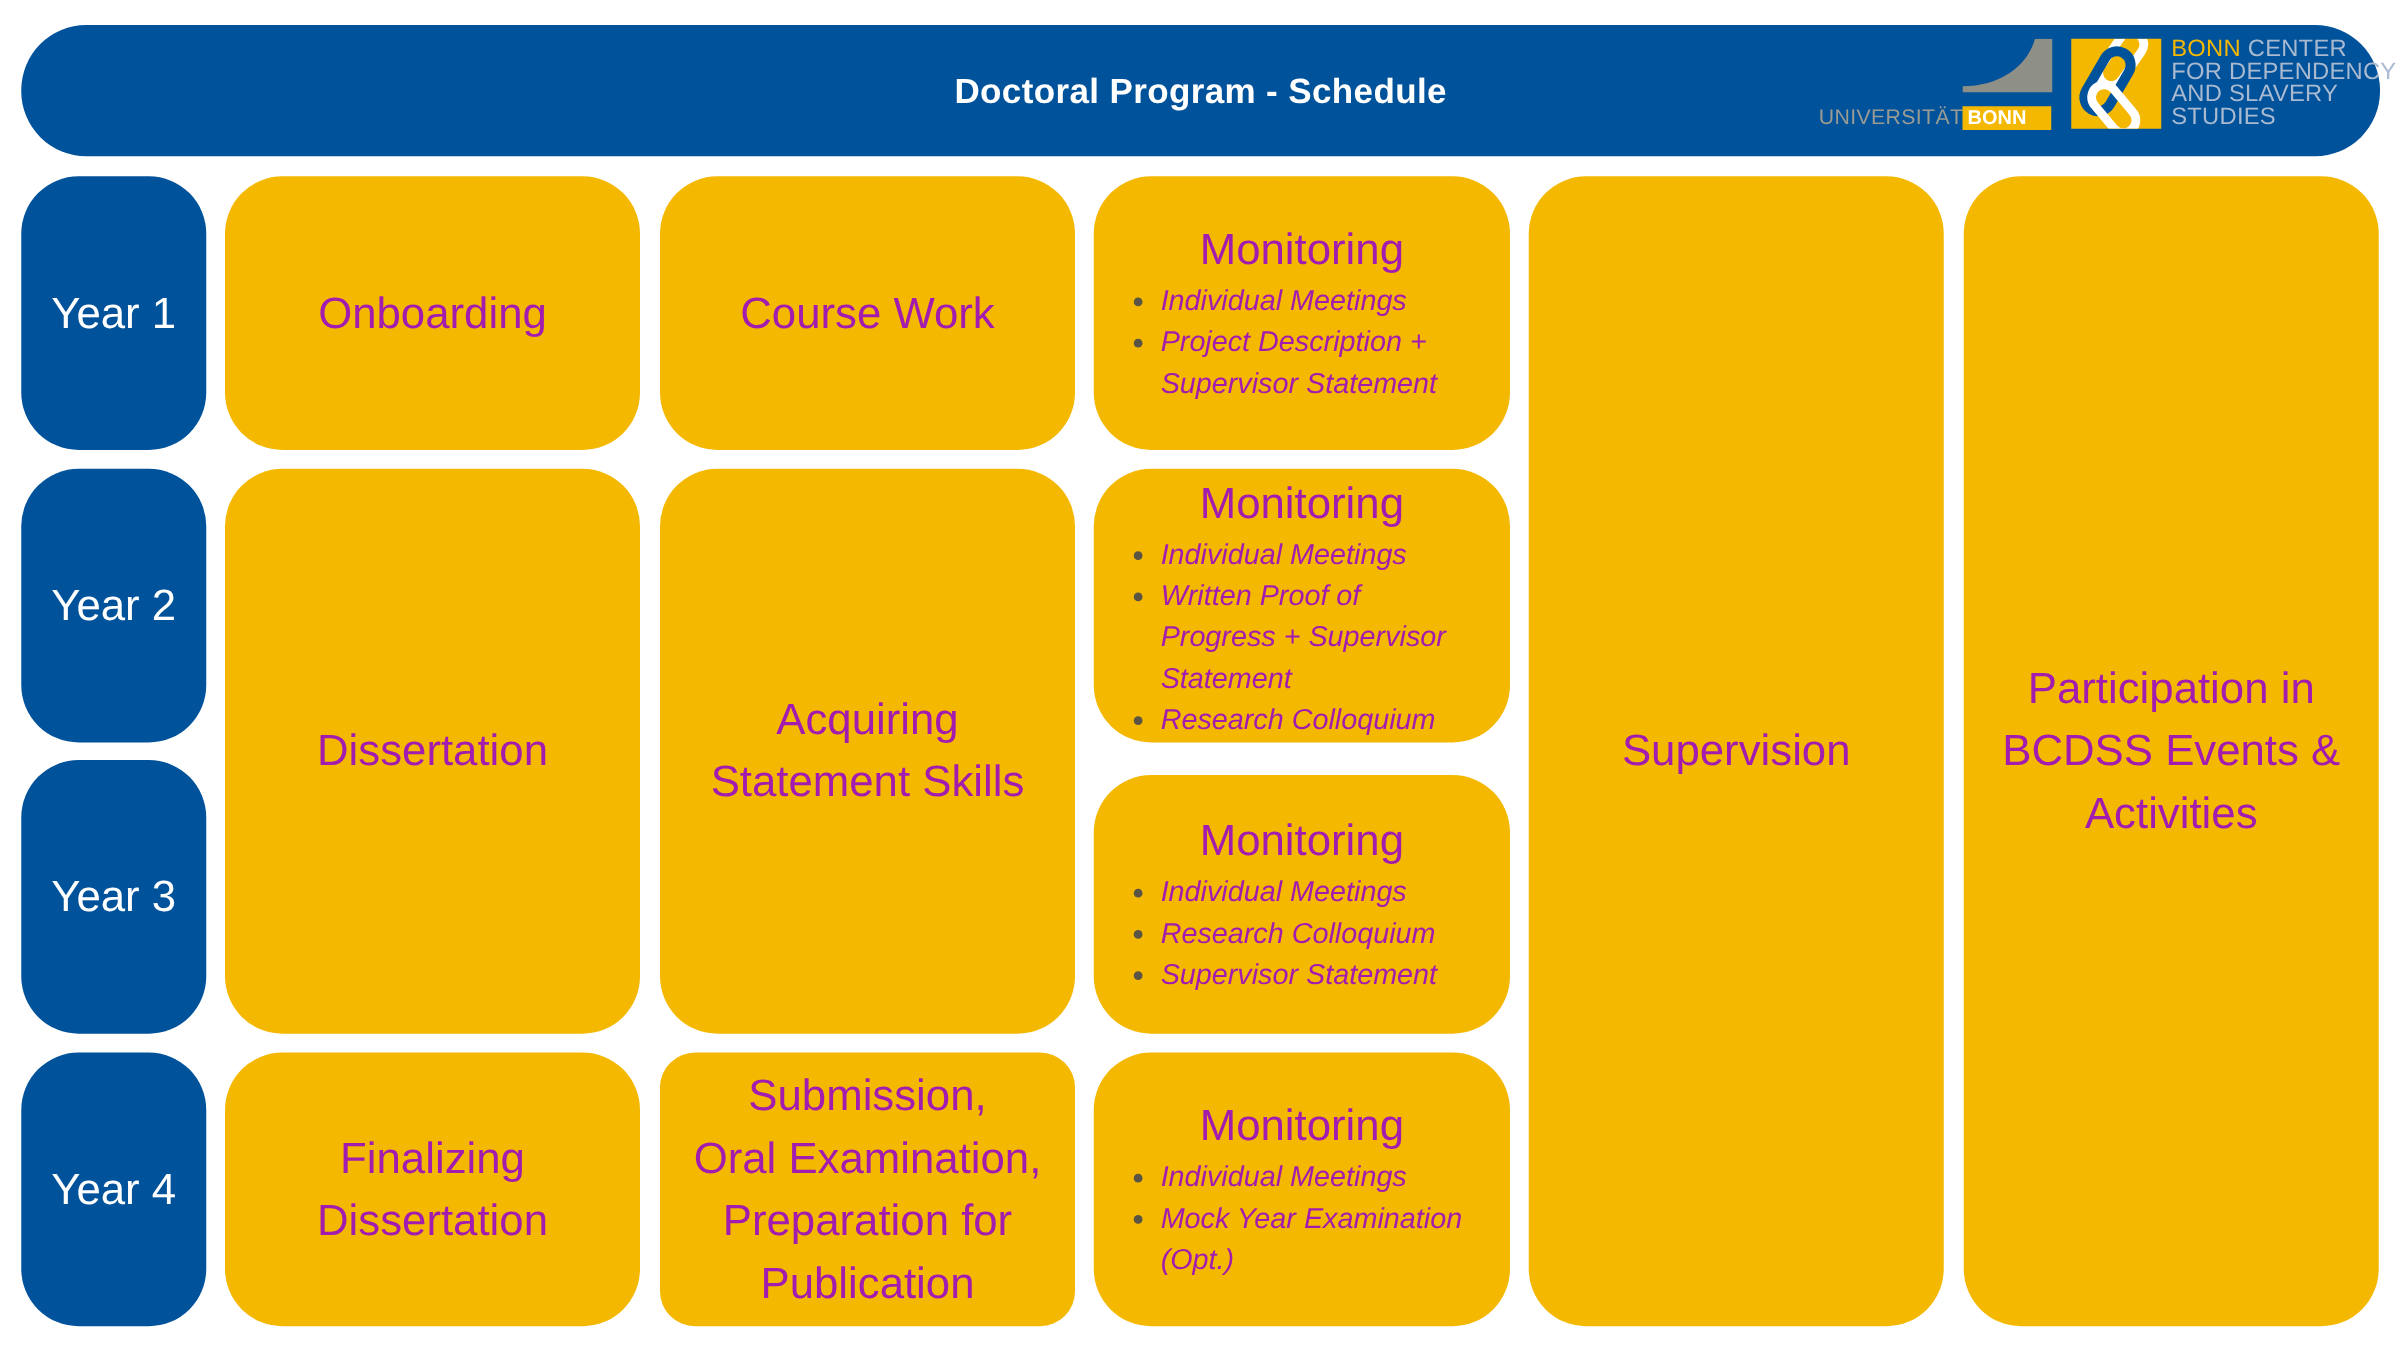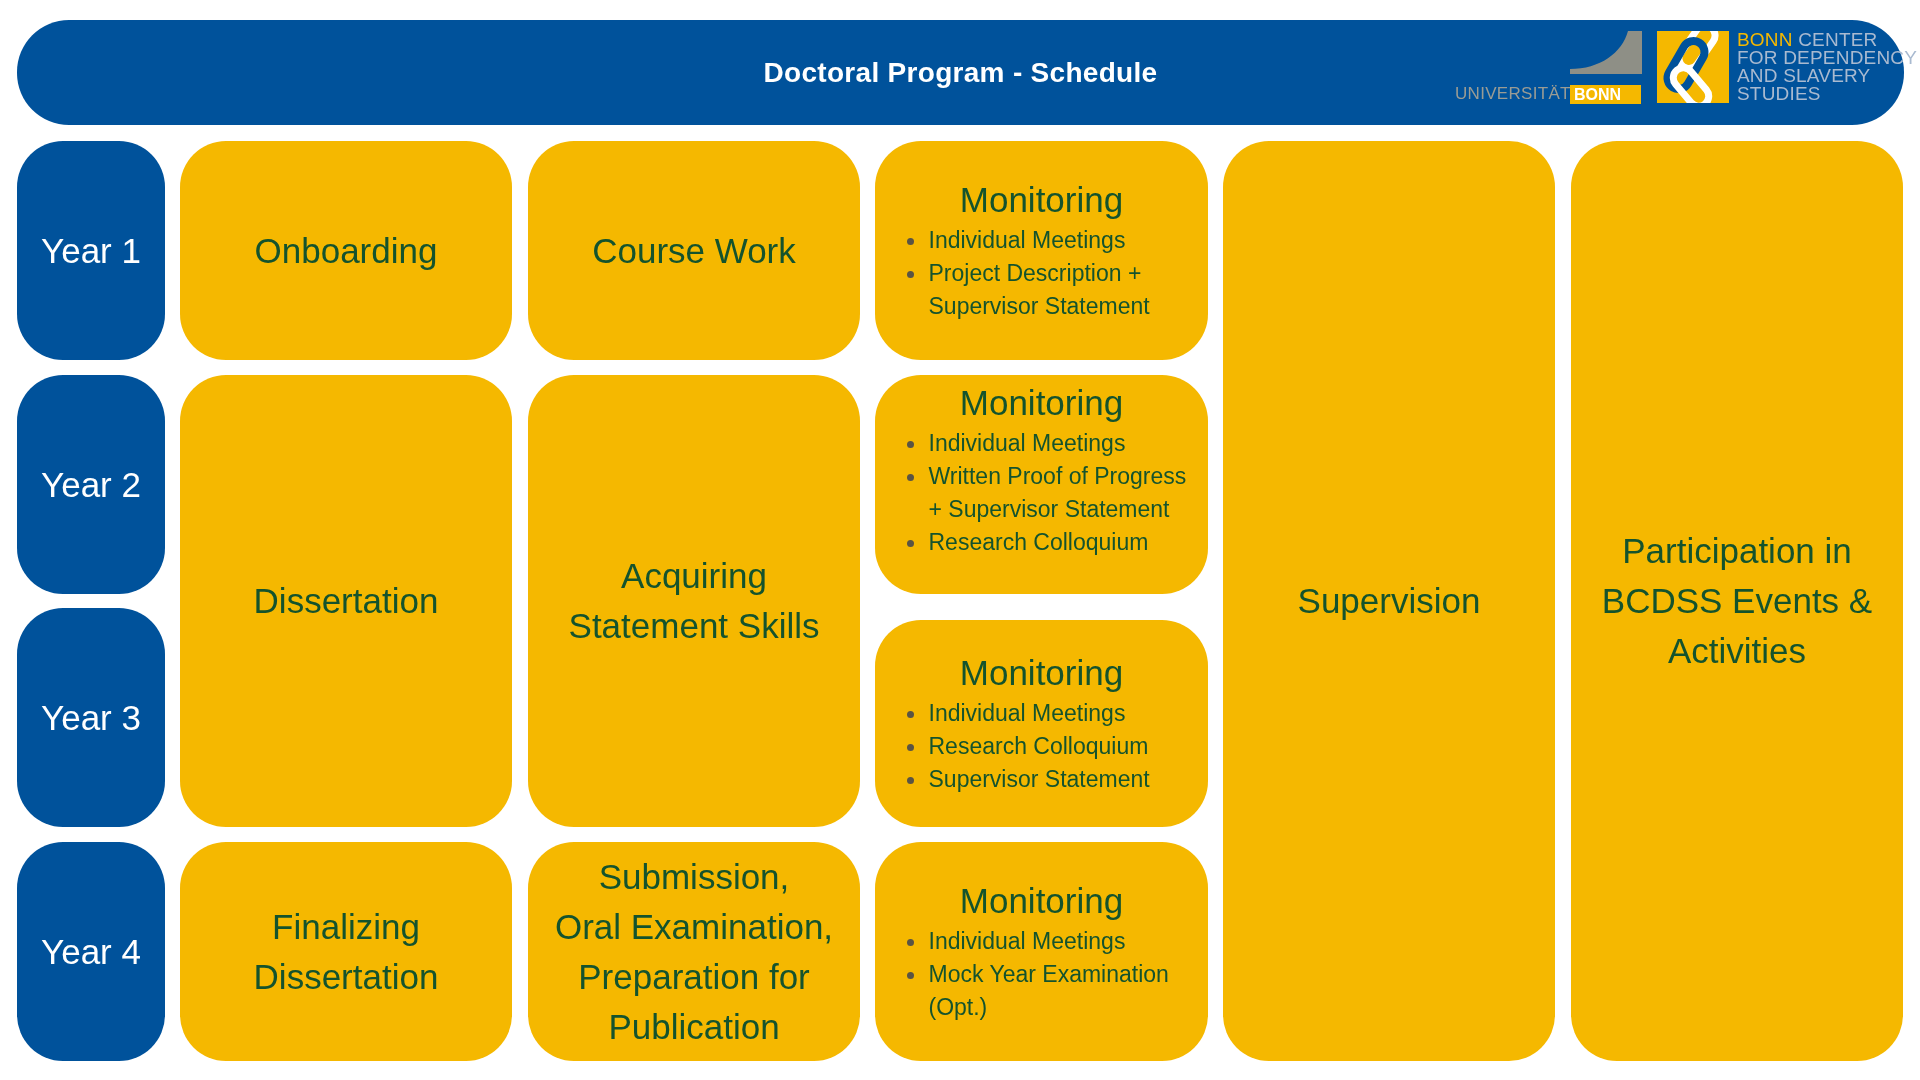--- a/index.html
+++ b/index.html
@@ -1,29 +1,29 @@
 <!DOCTYPE html>
 <html><head>
 <meta charset="utf-8">
 <style>
   html, body { margin:0; padding:0; }
   body { width:1920px; height:1080px; background:#ffffff; position:relative; overflow:hidden;
          font-family:"Liberation Sans", "DejaVu Sans", sans-serif; }
   .box { position:absolute; box-sizing:border-box; border-radius:46px; display:flex;
          flex-direction:column; align-items:center; justify-content:center; text-align:center; }
   .blue { background:#00529b; color:#ffffff; }
-  .yellow { background:#f5b800; color:#14532d; }
+  .yellow { background:#f5b800; color:#a21caf; }
   .header { left:17px; top:20px; width:1887px; height:105px; border-radius:52px; }
   .title { position:absolute; left:0; right:0; top:0; height:105px; display:flex; align-items:center;
            justify-content:center; font-weight:bold; font-size:28px; color:#ffffff; letter-spacing:0.3px; }
   .year { font-size:35px; }
   .big { font-size:35px; line-height:50px; padding:0 14px; }
   .mon-title { font-size:35px; line-height:44px; margin-bottom:2px; }
   .mon-list { list-style:none; margin:0; padding:0 0 0 0; text-align:left; width:290px; }
-  .mon-list li { position:relative; padding-left:32px; font-size:23px; line-height:33px; }
+  .mon-list li { position:relative; padding-left:32px; font-size:23px; line-height:33px;font-style:italic; }
   .mon-list li::before { content:""; position:absolute; left:10px; top:14px; width:7px; height:7px;
                          border-radius:50%; background:#5a5444; }
   
   .uni-text { position:absolute; left:1455px; top:84px; font-size:17px; color:#9a9c94; letter-spacing:0.3px; }
   .uni-bonn { position:absolute; left:1570px; top:85px; width:71px; height:19px; background:#f5b800;
               color:#ffffff; font-weight:bold; font-size:16px; line-height:19px; padding-left:4px; box-sizing:border-box; }
   .uni-shape { position:absolute; left:1570px; top:31px; width:72px; height:43px; }
   .bc-square { position:absolute; left:1657px; top:31px; width:72px; height:72px; background:#f5b800; overflow:hidden; }
   .bc-text { position:absolute; left:1737px; top:31px; font-size:19px; line-height:18px; color:#a9bad0; letter-spacing:0.2px; }
   .bc-text .hl { color:#f5b800; }
@@ -79,21 +79,21 @@
   <div>Dissertation</div>
 </div>
 
 <div class="box yellow big" style="left:528px;top:141px;width:332px;height:219px;">
   <div>Course Work</div>
 </div>
 <div class="box yellow big" style="left:528px;top:375px;width:332px;height:452px;">
   <div>Acquiring</div>
   <div>Statement Skills</div>
 </div>
-<div class="box yellow big" style="left:528px;top:842px;width:332px;height:219px;">
+<div class="box yellow big" style="left:528px;top:842px;width:332px;height:219px;border-radius:28px;">
   <div>Submission,</div>
   <div>Oral Examination,</div>
   <div>Preparation for</div>
   <div>Publication</div>
 </div>
 
 <div class="box yellow" style="left:875px;top:141px;width:333px;height:219px;">
   <div class="mon-title">Monitoring</div>
   <ul class="mon-list">
     <li>Individual Meetings</li>

